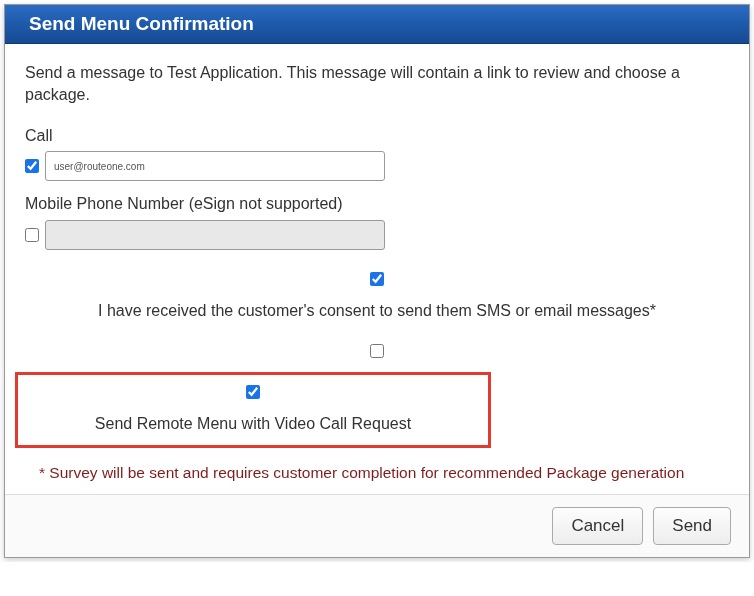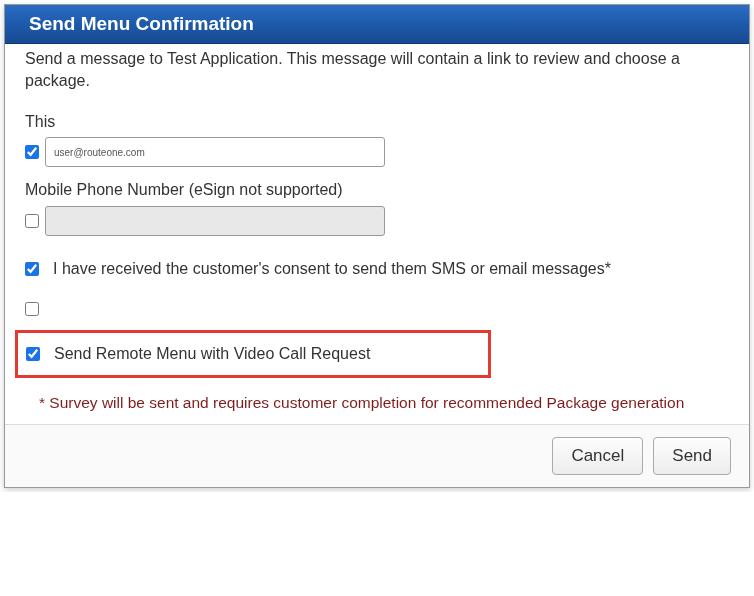--- a/index.html
+++ b/index.html
@@ -16,21 +16,21 @@
     }
     .titlebar {
       background: linear-gradient(to bottom, #2b6cc4 0%, #1e5aab 50%, #174a92 100%);
       color: #fff;
       font-size: 19px;
       font-weight: bold;
       padding: 8px 24px;
       border-bottom: 1px solid #0d3a75;
     }
     .content {
-      padding: 4px 20px 10px 20px;
+      padding: 18px 20px 10px 20px;
       color: #333;
       font-size: 16px;
       line-height: 1.4;
     }
     .intro {
       margin-bottom: 18px;
     }
     .field-label {
       display: block;
       margin-bottom: 4px;
@@ -63,20 +63,21 @@
     .text-input.disabled {
       background: #e8e8e8;
       color: #999;
     }
     .check-row {
       display: flex;
       align-items: center;
       gap: 14px;
       margin-top: 22px;
       font-size: 16px;
+      flex-direction: column;
     }
     .check-row.highlighted {
       border: 3px solid #e23a2e;
       padding: 10px 8px;
       margin-left: -10px;
       margin-top: 14px;
       width: 476px;
     }
     .footnote {
       margin-top: 14px;
@@ -104,21 +105,21 @@
   </style>
 </head>
 <body>
 
 <div class="dialog">
   <div class="titlebar">Send Menu Confirmation</div>
 
   <div class="content">
     <p class="intro">Send a message to Test Application. This message will contain a link to review and choose a package.</p>
 
-    <label class="field-label">This</label>
+    <label class="field-label">Call</label>
     <div class="field-row">
       <input type="checkbox" class="blue-check" checked="" style="">
       <input type="text" class="text-input" value="user@routeone.com" style="">
     </div>
 
     <label class="field-label">Mobile Phone Number (eSign not supported)</label>
     <div class="field-row">
       <input type="checkbox" style="">
       <input type="text" class="text-input disabled" disabled="" value="" style="">
     </div>

